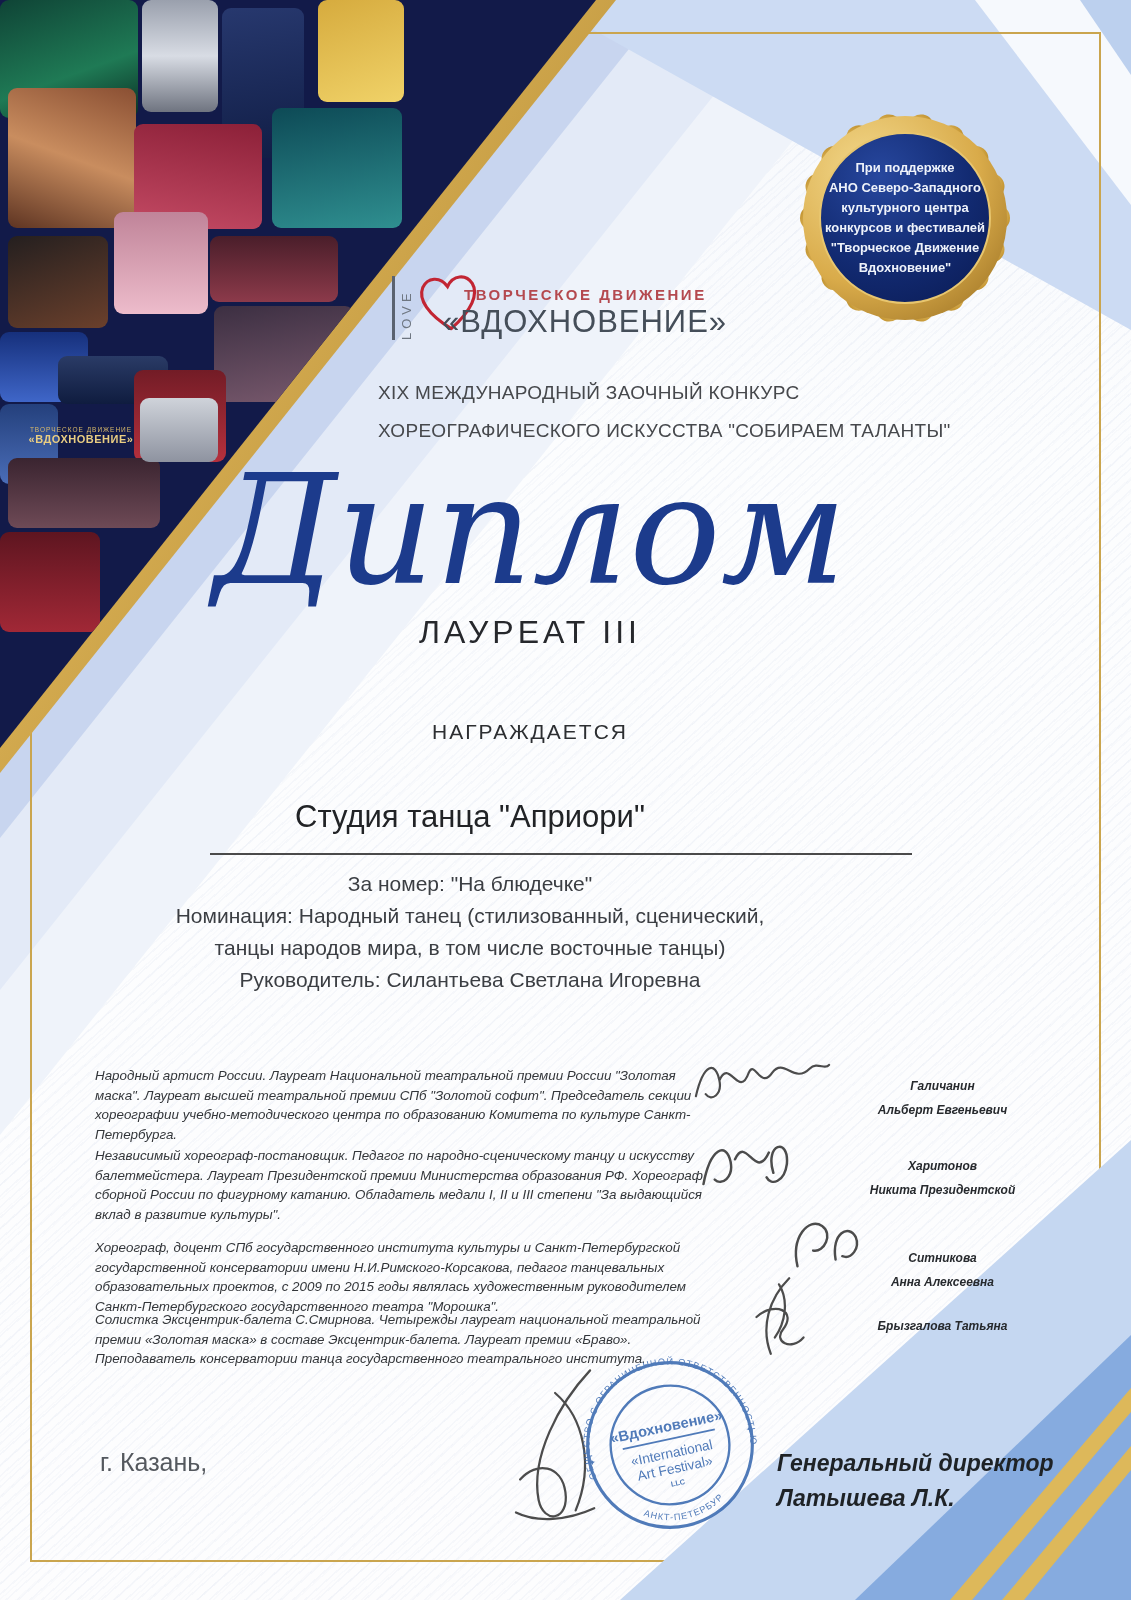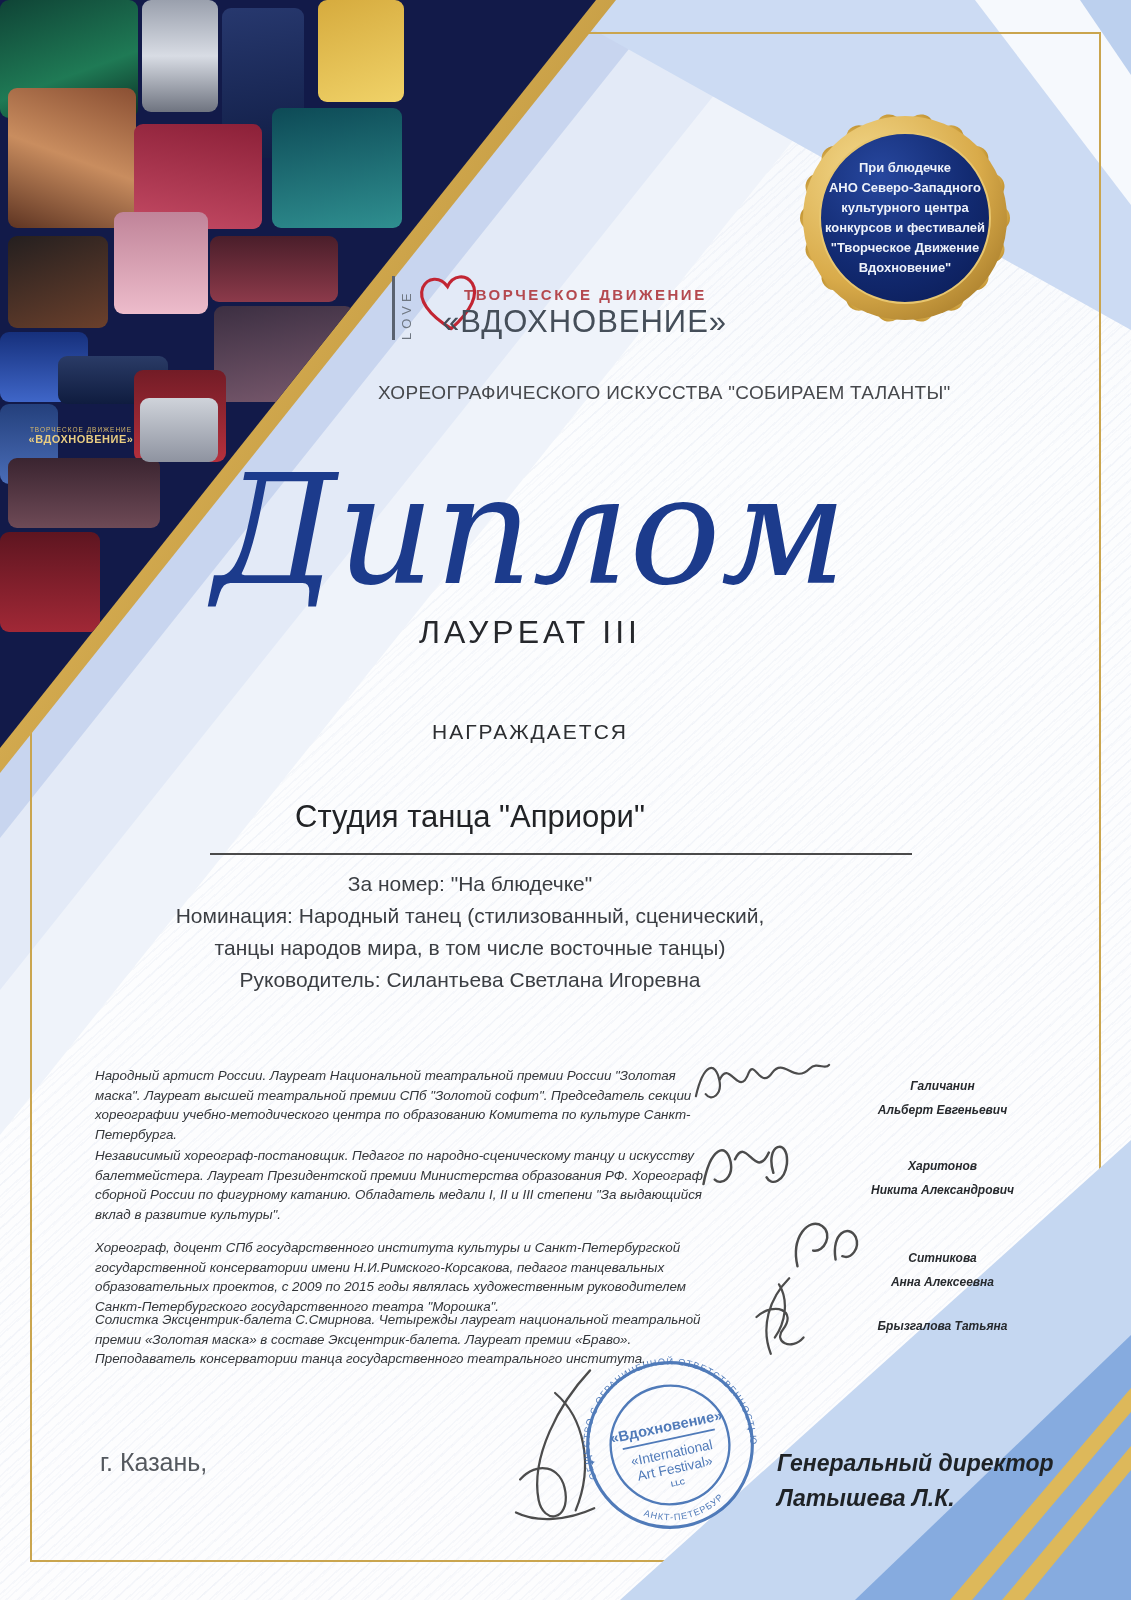--- a/index.html
+++ b/index.html
@@ -157,21 +157,21 @@
     <span class="scallop" style="transform:rotate(220deg) translate(92px)"></span>
     <span class="scallop" style="transform:rotate(240deg) translate(92px)"></span>
     <span class="scallop" style="transform:rotate(260deg) translate(92px)"></span>
     <span class="scallop" style="transform:rotate(280deg) translate(92px)"></span>
     <span class="scallop" style="transform:rotate(300deg) translate(92px)"></span>
     <span class="scallop" style="transform:rotate(320deg) translate(92px)"></span>
     <span class="scallop" style="transform:rotate(340deg) translate(92px)"></span>
     <div class="badge-ring"></div>
     <div class="badge-center">
       <div class="badge-text">
-        <div>При блюдечке</div>
+        <div>При поддержке</div>
         <div>АНО Северо-Западного</div>
         <div>культурного центра</div>
         <div>конкурсов и фестивалей</div>
         <div>"Творческое Движение</div>
         <div>Вдохновение"</div>
       </div>
     </div>
   </div>
 
   <div class="abs z5" style="inset:0">
@@ -180,20 +180,21 @@
       <div class="logo-bar"></div>
       <div class="logo-love">LOVE</div>
       <svg class="logo-heart" width="74" height="70" viewBox="0 0 80 76">
         <path d="M40,66 C16,48 7,31 13,19 C19,8 33,8 40,20 C47,8 61,8 67,19 C73,31 64,48 40,66" fill="none" stroke="#c22533" stroke-width="3.4" stroke-linecap="round"></path>
       </svg>
       <div class="logo-movement">ТВОРЧЕСКОЕ ДВИЖЕНИЕ</div>
       <div class="logo-name">«ВДОХНОВЕНИЕ»</div>
     </div>
 
     <div class="abs competition">
+      <div>XIX МЕЖДУНАРОДНЫЙ ЗАОЧНЫЙ КОНКУРС</div>
       <div>ХОРЕОГРАФИЧЕСКОГО ИСКУССТВА "СОБИРАЕМ ТАЛАНТЫ"</div>
     </div>
 
     <div class="abs main-col">
       <div class="script-title">Диплом</div>
       <div class="award">ЛАУРЕАТ III</div>
       <div class="awarded">НАГРАЖДАЕТСЯ</div>
     </div>
 
     <div class="abs rec-col">
@@ -220,21 +221,21 @@
         </div>
       </div>
 
       <div class="jrow" style="top:1146px">
         <div class="jbio">Независимый хореограф-постановщик. Педагог по народно-сценическому танцу и искусству балетмейстера. Лауреат Президентской премии Министерства образования РФ. Хореограф сборной России по фигурному катанию. Обладатель медали I, II и III степени "За выдающийся вклад в развитие культуры".</div>
         <svg class="sig" style="left:598px;top:-16px" width="110" height="62" viewBox="0 0 95 55">
           <path d="M8,48 C14,16 28,10 32,28 C35,42 24,50 18,44 M36,26 C46,4 54,46 66,20 M70,38 C62,12 84,6 82,30 C80,46 68,50 64,42"></path>
         </svg>
         <div class="jname">
           <div>Харитонов</div>
-          <div>Никита Александрович</div>
+          <div>Никита Президентской</div>
         </div>
       </div>
 
       <div class="jrow" style="top:1238px">
         <div class="jbio">Хореограф, доцент СПб государственного института культуры и Санкт-Петербургской государственной консерватории имени Н.И.Римского-Корсакова, педагог танцевальных образовательных проектов, с 2009 по 2015 годы являлась художественным руководителем Санкт-Петербургского государственного театра "Морошка".</div>
         <svg class="sig" style="left:688px;top:-30px" width="85" height="65" viewBox="0 0 70 58">
           <path d="M10,52 C4,26 20,8 32,16 C42,23 34,40 24,38 M44,46 C40,22 56,14 62,26 C66,36 58,46 50,43"></path>
         </svg>
         <div class="jname">
           <div>Ситникова</div>

